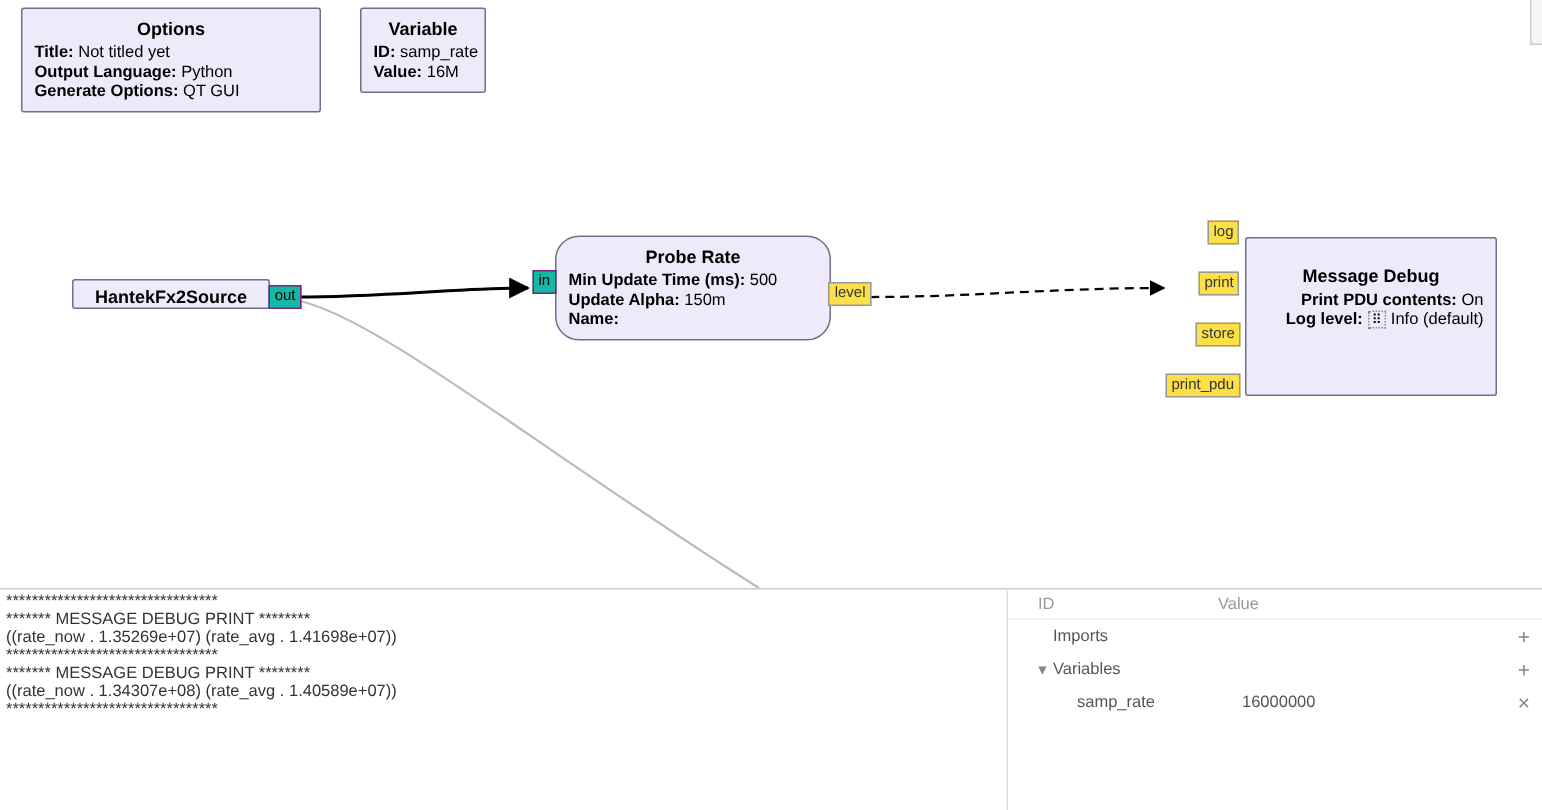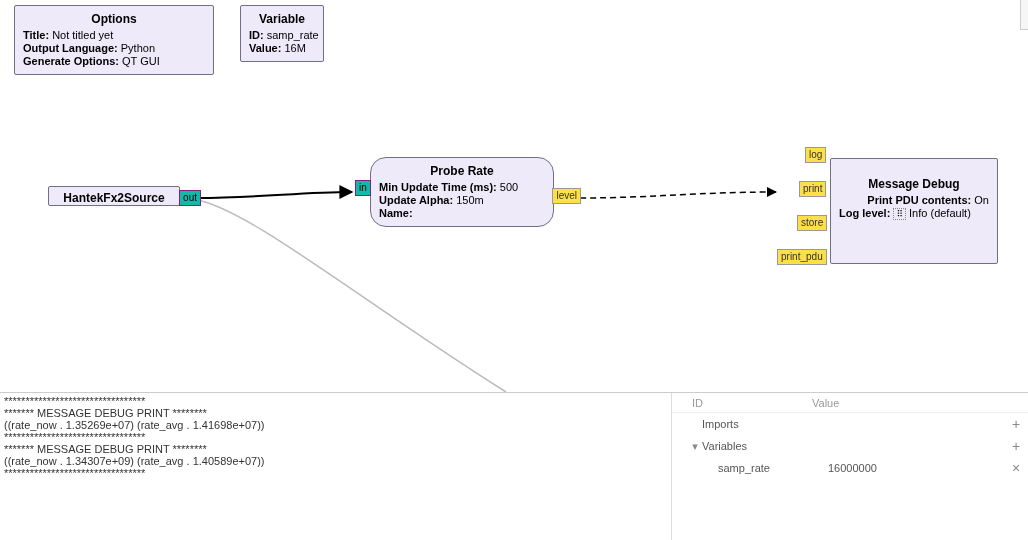--- a/index.html
+++ b/index.html
@@ -68,40 +68,40 @@
     <div class="block-row"><span class="block-key">Min Update Time (ms):</span> <span>500</span></div>
     <div class="block-row"><span class="block-key">Update Alpha:</span> <span>150m</span></div>
     <div class="block-row"><span class="block-key">Name:</span> <span></span></div>
     <div class="port stream" style="left:-16px; top:22px;">in</div>
     <div class="port msg" style="right:-28px; top:30px;">level</div>
   </div>
 
   <div class="block" style="left:830px; top:158px; width:168px; height:106px; padding-top:18px;">
     <div class="block-title">Message Debug</div>
     <div class="block-row" style="text-align:right;"><span class="block-key">Print PDU contents:</span> <span>On</span></div>
-    <div class="block-row" style="text-align:left;"><span class="block-key">Log level:      </span> <span style="border:1px dotted #888; padding:0 2px; font-size:9px;">⠿</span> <span>Info (default)</span></div>
+    <div class="block-row" style="text-align:right;"><span class="block-key">Log level:      </span> <span style="border:1px dotted #888; padding:0 2px; font-size:9px;">⠿</span> <span>Info (default)</span></div>
     <div class="port msg" style="left:-26px; top:-12px;">log</div>
     <div class="port msg" style="left:-32px; top:22px;">print</div>
     <div class="port msg" style="left:-34px; top:56px;">store</div>
     <div class="port msg" style="left:-54px; top:90px;">print_pdu</div>
   </div>
 
   <div class="scroll-edge"></div>
 </div>
 
 <div class="sep"></div>
 
 <div class="bottom">
   <div class="console">
     <div>*********************************</div>
     <div>******* MESSAGE DEBUG PRINT ********</div>
     <div>((rate_now . 1.35269e+07) (rate_avg . 1.41698e+07))</div>
     <div>*********************************</div>
     <div>******* MESSAGE DEBUG PRINT ********</div>
-    <div>((rate_now . 1.34307e+09) (rate_avg . 1.40589e+07))</div>
+    <div>((rate_now . 1.34307e+08) (rate_avg . 1.40589e+07))</div>
     <div>*********************************</div>
   </div>
   <div class="varpanel">
     <div class="var-head">
       <div class="col-id">ID</div>
       <div class="col-val">Value</div>
     </div>
     <div class="var-row">
       <span class="indent"></span>
         <span class="tw"></span>

